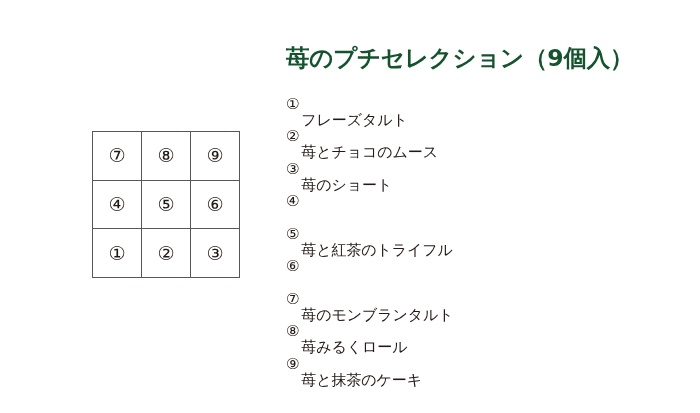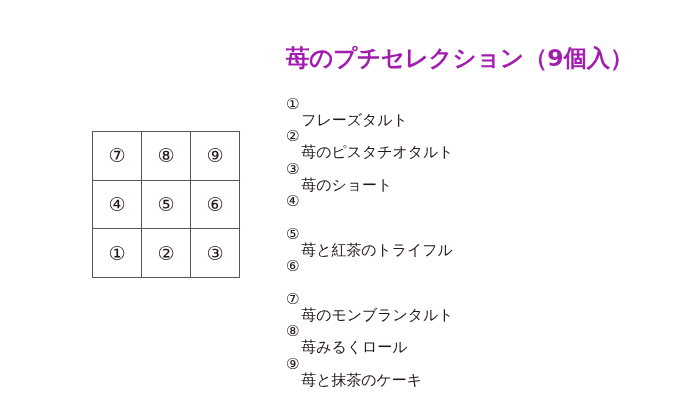--- a/index.html
+++ b/index.html
@@ -57,21 +57,21 @@
   #info-panel {
     position: absolute;
     left: 286px;
     top: 44px;
     width: 400px;
   }
   #product-title {
     font-family: "DejaVu Sans", "Liberation Sans", sans-serif;
     font-size: 23.5px;
     font-weight: 700;
-    color: #a21caf;
+    color: #14532d;
     line-height: 1.2;
     margin: 0;
     white-space: nowrap;
     letter-spacing: -0.2px;
   }
   #contents-list {
     list-style: none;
     margin: 0;
     padding: 0;
     margin-top: 16px;
@@ -139,21 +139,21 @@
 
     <h1 id="product-title">苺のプチセレクション（9個入）</h1>
 
     <ul id="contents-list">
       <li>
         <span class="item-marker">①</span>
         <span class="item-label">フレーズタルト</span>
       </li>
       <li>
         <span class="item-marker">②</span>
-        <span class="item-label">苺のピスタチオタルト</span>
+        <span class="item-label">苺とチョコのムース</span>
       </li>
       <li>
         <span class="item-marker">③</span>
         <span class="item-label">苺のショート</span>
       </li>
       <li>
         <span class="item-marker">④</span>
       </li>
       <li>
         <span class="item-marker">⑤</span>

